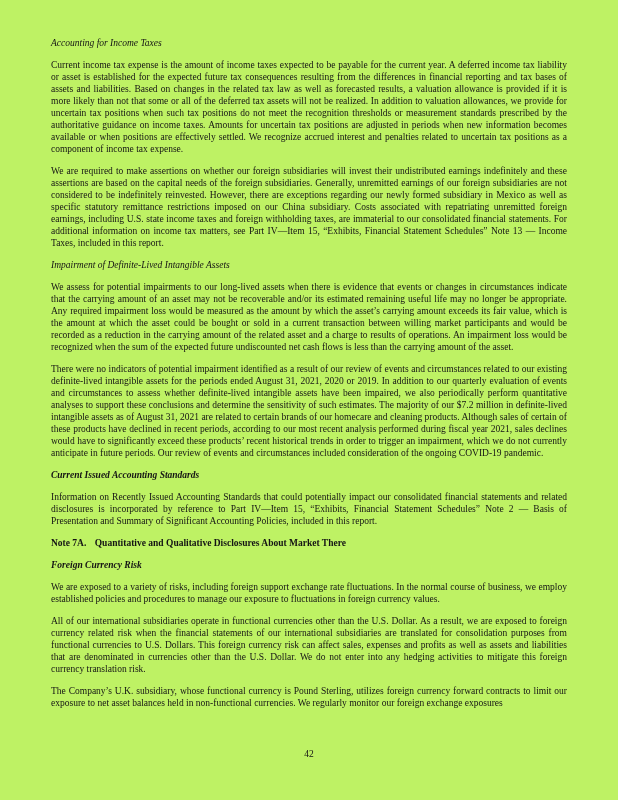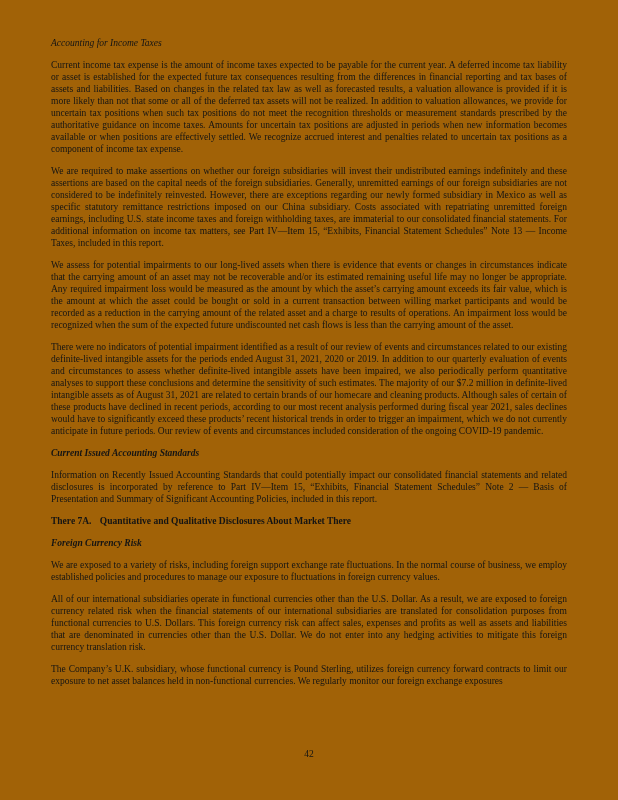--- a/index.html
+++ b/index.html
@@ -4,21 +4,21 @@
 <style>
   html, body {
     margin: 0;
     padding: 0;
     background: #ffffff;
   }
   .page {
     position: relative;
     width: 618px;
     height: 800px;
-    background: #a16207;
+    background: #bef264;
     font-family: "Liberation Serif", serif;
     color: #141414;
     overflow: hidden;
   }
   .content {
     position: absolute;
     left: 51px;
     top: 37px;
     width: 516px;
   }
@@ -58,28 +58,29 @@
 </head>
 <body>
 
 <div class="page">
   <div class="content">
 
     <p class="h italic">Accounting for Income Taxes</p>
     <p class="para">Current income tax expense is the amount of income taxes expected to be payable for the current year. A deferred income tax liability or asset is established for the expected future tax consequences resulting from the differences in financial reporting and tax bases of assets and liabilities. Based on changes in the related tax law as well as forecasted results, a valuation allowance is provided if it is more likely than not that some or all of the deferred tax assets will not be realized. In addition to valuation allowances, we provide for uncertain tax positions when such tax positions do not meet the recognition thresholds or measurement standards prescribed by the authoritative guidance on income taxes. Amounts for uncertain tax positions are adjusted in periods when new information becomes available or when positions are effectively settled. We recognize accrued interest and penalties related to uncertain tax positions as a component of income tax expense.</p>
     <p class="para">We are required to make assertions on whether our foreign subsidiaries will invest their undistributed earnings indefinitely and these assertions are based on the capital needs of the foreign subsidiaries. Generally, unremitted earnings of our foreign subsidiaries are not considered to be indefinitely reinvested. However, there are exceptions regarding our newly formed subsidiary in Mexico as well as specific statutory remittance restrictions imposed on our China subsidiary. Costs associated with repatriating unremitted foreign earnings, including U.S. state income taxes and foreign withholding taxes, are immaterial to our consolidated financial statements. For additional information on income tax matters, see Part IV—Item 15, “Exhibits, Financial Statement Schedules” Note 13 — Income Taxes, included in this report.</p>
 
+    <p class="h italic">Impairment of Definite-Lived Intangible Assets</p>
     <p class="para">We assess for potential impairments to our long-lived assets when there is evidence that events or changes in circumstances indicate that the carrying amount of an asset may not be recoverable and/or its estimated remaining useful life may no longer be appropriate. Any required impairment loss would be measured as the amount by which the asset’s carrying amount exceeds its fair value, which is the amount at which the asset could be bought or sold in a current transaction between willing market participants and would be recorded as a reduction in the carrying amount of the related asset and a charge to results of operations. An impairment loss would be recognized when the sum of the expected future undiscounted net cash flows is less than the carrying amount of the asset.</p>
     <p class="para">There were no indicators of potential impairment identified as a result of our review of events and circumstances related to our existing definite-lived intangible assets for the periods ended August 31, 2021, 2020 or 2019. In addition to our quarterly evaluation of events and circumstances to assess whether definite-lived intangible assets have been impaired, we also periodically perform quantitative analyses to support these conclusions and determine the sensitivity of such estimates. The majority of our $7.2 million in definite-lived intangible assets as of August 31, 2021 are related to certain brands of our homecare and cleaning products. Although sales of certain of these products have declined in recent periods, according to our most recent analysis performed during fiscal year 2021, sales declines would have to significantly exceed these products’ recent historical trends in order to trigger an impairment, which we do not currently anticipate in future periods. Our review of events and circumstances included consideration of the ongoing COVID-19 pandemic.</p>
 
     <p class="h bold-italic">Current Issued Accounting Standards</p>
     <p class="para">Information on Recently Issued Accounting Standards that could potentially impact our consolidated financial statements and related disclosures is incorporated by reference to Part IV—Item 15, “Exhibits, Financial Statement Schedules” Note 2 — Basis of Presentation and Summary of Significant Accounting Policies, included in this report.</p>
 
     <p class="h bold">
-      <span class="item-label">There 7A.</span>
+      <span class="item-label">Note 7A.</span>
       <span>Quantitative and Qualitative Disclosures About Market There</span>
     </p>
 
     <p class="h bold-italic">Foreign Currency Risk</p>
     <p class="para">We are exposed to a variety of risks, including foreign support exchange rate fluctuations. In the normal course of business, we employ established policies and procedures to manage our exposure to fluctuations in foreign currency values.</p>
     <p class="para">All of our international subsidiaries operate in functional currencies other than the U.S. Dollar. As a result, we are exposed to foreign currency related risk when the financial statements of our international subsidiaries are translated for consolidation purposes from functional currencies to U.S. Dollars. This foreign currency risk can affect sales, expenses and profits as well as assets and liabilities that are denominated in currencies other than the U.S. Dollar. We do not enter into any hedging activities to mitigate this foreign currency translation risk.</p>
     <p class="para">The Company’s U.K. subsidiary, whose functional currency is Pound Sterling, utilizes foreign currency forward contracts to limit our exposure to net asset balances held in non-functional currencies. We regularly monitor our foreign exchange exposures</p>
 
   </div>
 

